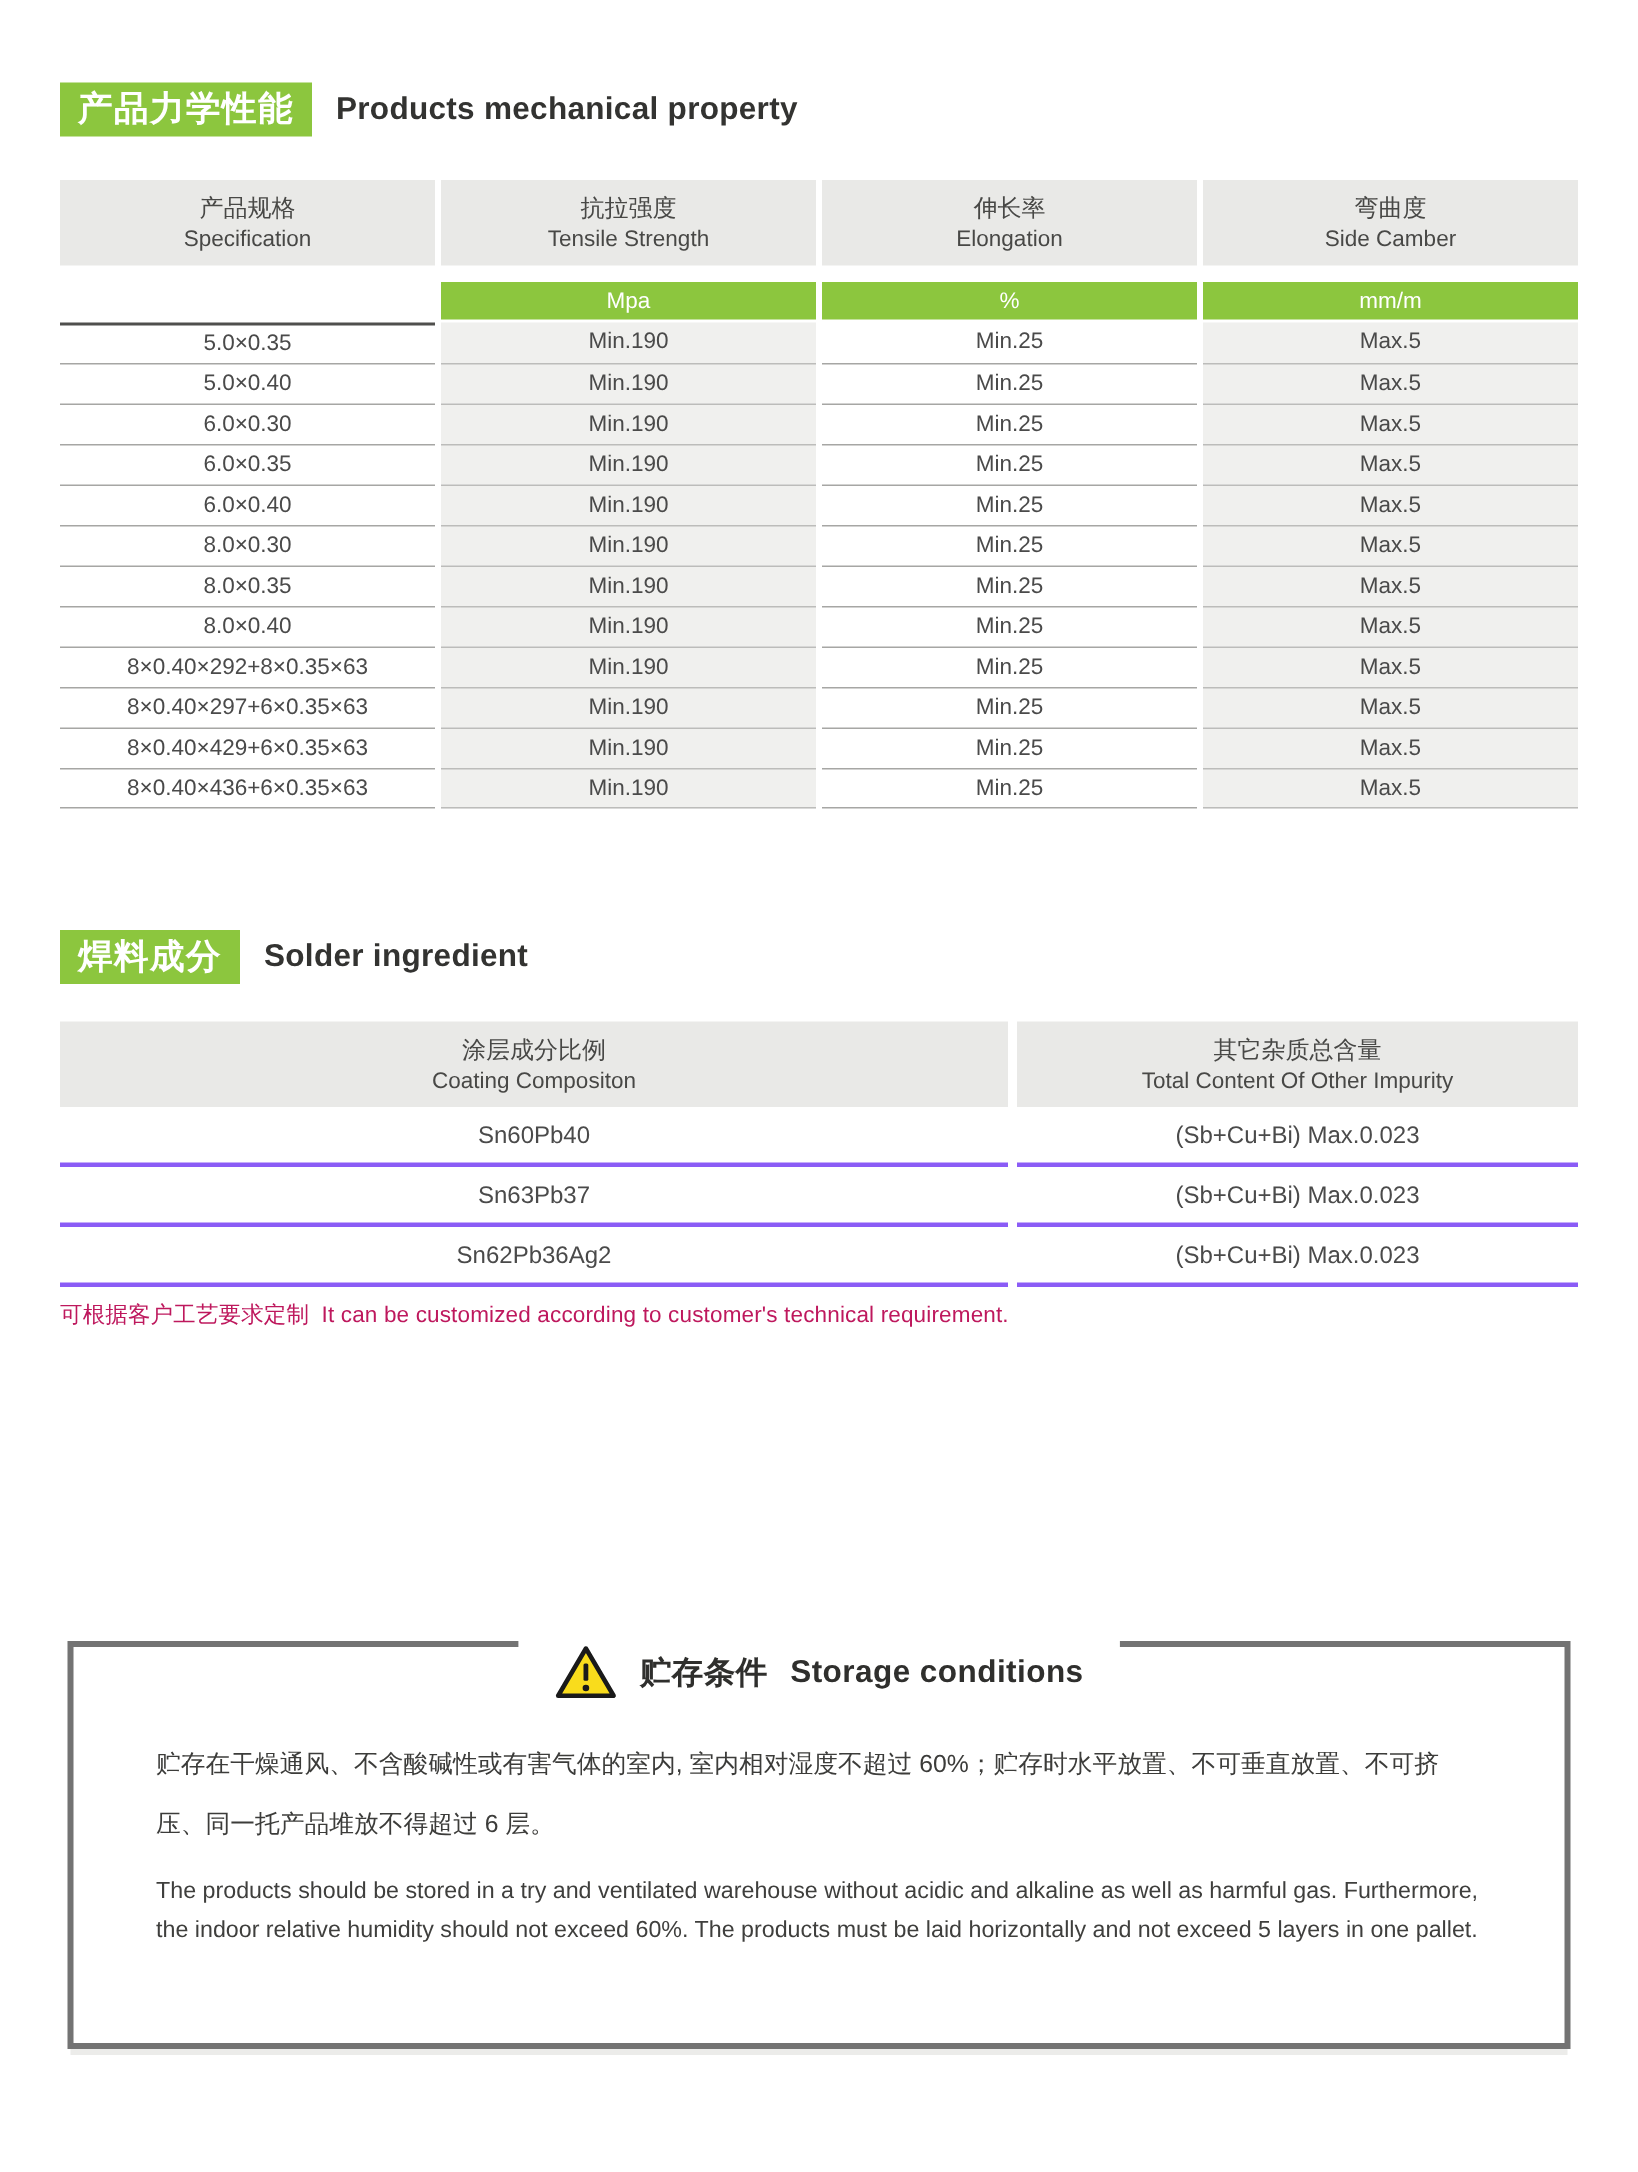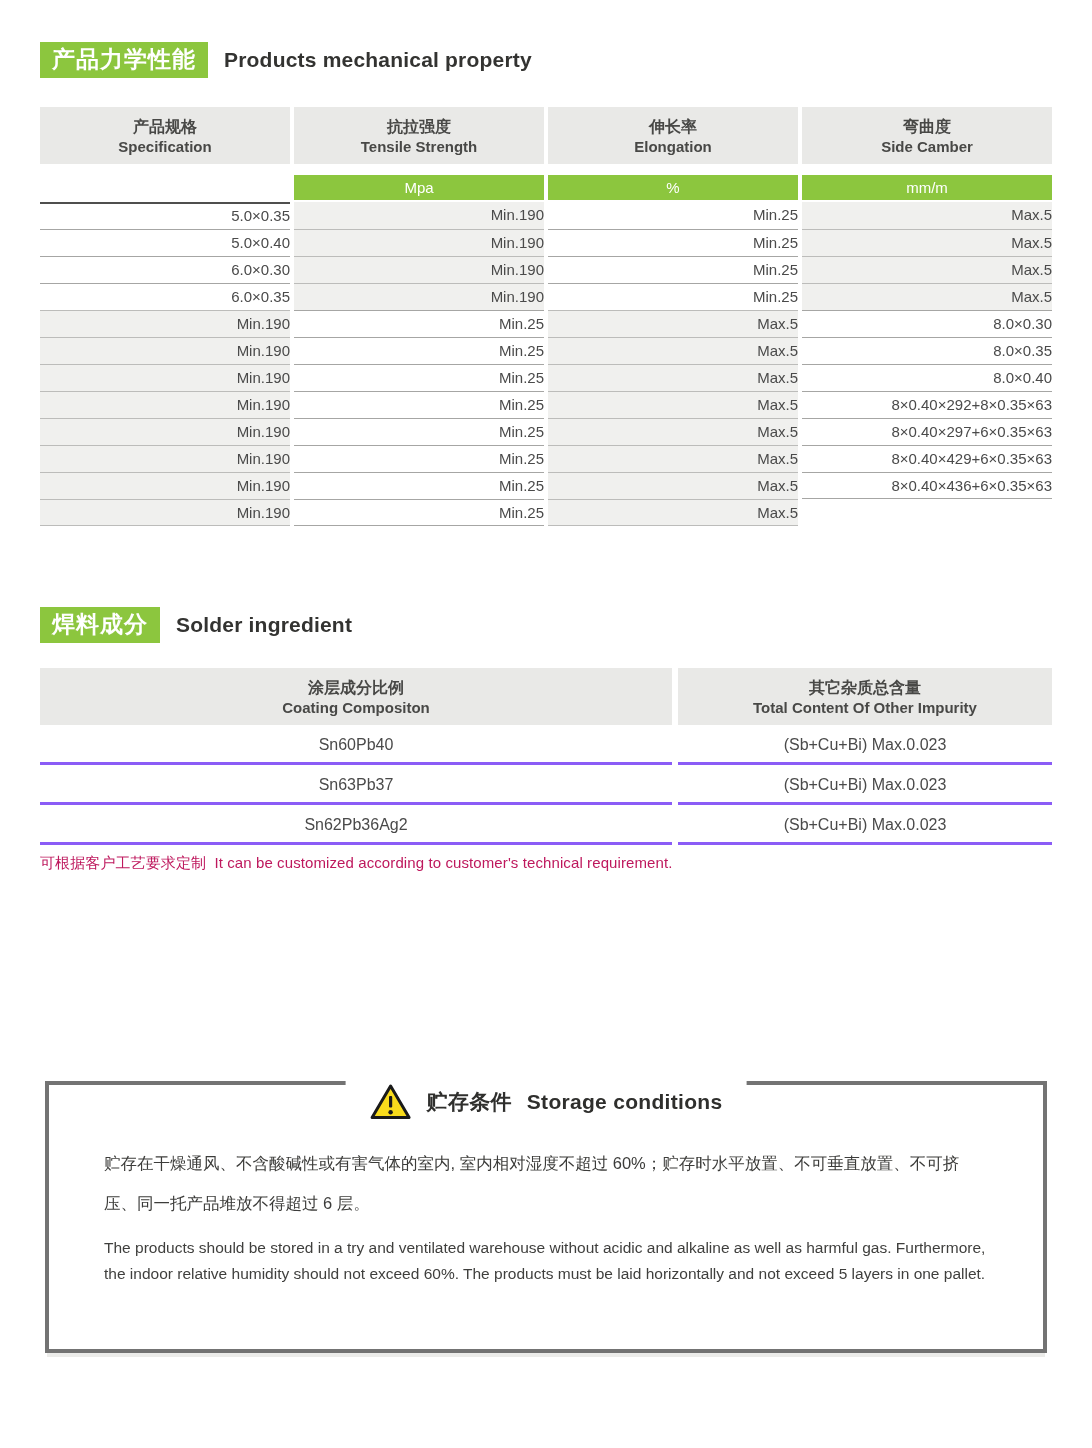--- a/index.html
+++ b/index.html
@@ -4,49 +4,48 @@
 <style>
   * { box-sizing: border-box; margin: 0; padding: 0; }
   html, body { background: #ffffff; }
   body {
     width: 1092px; height: 1448px;
     font-family: "Liberation Sans", "DejaVu Sans", sans-serif;
     color: #4a4a4a;
     position: relative;
     overflow: hidden;
   }
-  .page { padding: 42px 40px 0; height: 100%; }
+  .page { padding: 55px 40px 0; height: 100%; }
 
   
   .section-head { display: flex; align-items: center; gap: 16px; }
   .badge {
     background: #8CC63E; color: #ffffff;
     font-size: 23px; font-weight: 600; letter-spacing: 1px;
     padding: 6px 12px 7px; line-height: 1;
     white-space: nowrap;
   }
   .section-title { font-size: 21px; font-weight: 700; color: #333331; letter-spacing: .2px; }
 
   
   .t1 { display: grid; grid-template-columns: repeat(4, 1fr); column-gap: 4px; margin-top: 29px; }
   .th {
     background: #E9E9E7; height: 57px;
     display: flex; flex-direction: column; align-items: center; justify-content: center;
     color: #484846;
-    font-weight: bold;
   }
   .th-cn { font-size: 16px; line-height: 21px; }
   .th-en { font-size: 15px; line-height: 19px; }
   .unit-cell {
     margin-top: 11px; margin-bottom: 2px; height: 25px;
     font-size: 15px; line-height: 25px; text-align: center;
   }
   .unit-cell.green { background: #8CC63E; color: #ffffff; }
   .td {
-    height: 27px; line-height: 26px; text-align: right;
+    height: 27px; line-height: 26px; text-align: center;
     font-size: 15px; color: #4a4a4a;
     border-top: 1px solid #A6A6A4;
   }
   .td.gray { background: #F0F0EE; border-top-color: #BCBCBA; }
   .td.r-first { border-top: none; }
   .td.spec.r-first { border-top: 2px solid #4F4F4D; line-height: 24px; }
   .td.r-last { border-bottom: 1px solid #A6A6A4; }
   .td.gray.r-last { border-bottom-color: #BCBCBA; }
 
   
@@ -127,20 +126,21 @@
     <div class="td spec">6.0×0.30</div>
     <div class="td gray">Min.190</div>
     <div class="td white">Min.25</div>
     <div class="td gray">Max.5</div>
 
     <div class="td spec">6.0×0.35</div>
     <div class="td gray">Min.190</div>
     <div class="td white">Min.25</div>
     <div class="td gray">Max.5</div>
 
+    <div class="td spec">6.0×0.40</div>
     <div class="td gray">Min.190</div>
     <div class="td white">Min.25</div>
     <div class="td gray">Max.5</div>
 
     <div class="td spec">8.0×0.30</div>
     <div class="td gray">Min.190</div>
     <div class="td white">Min.25</div>
     <div class="td gray">Max.5</div>
 
     <div class="td spec">8.0×0.35</div>

